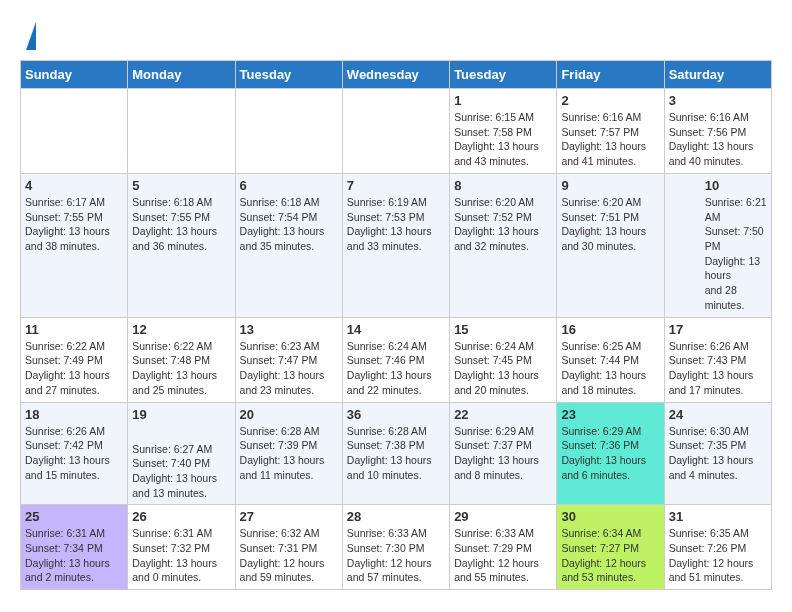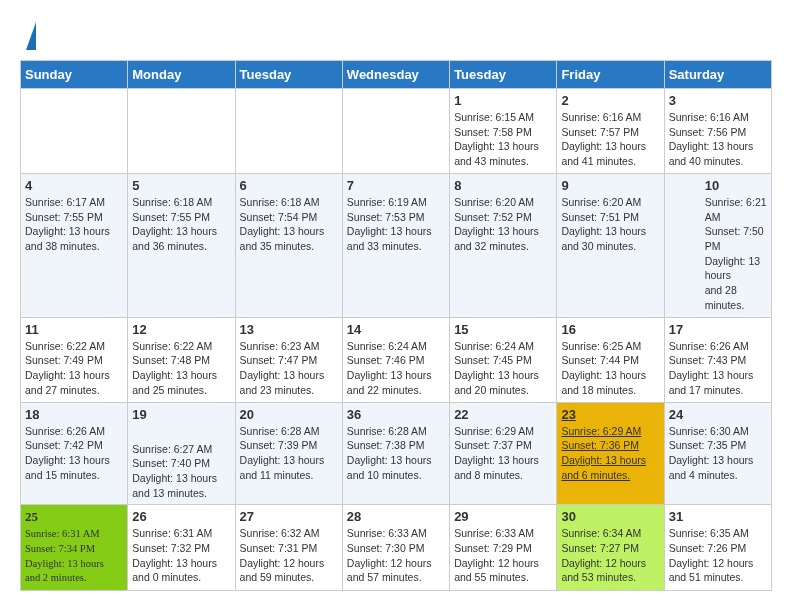--- a/index.html
+++ b/index.html
@@ -242,37 +242,37 @@
 Daylight: 13 hours
 and 10 minutes.</div>
         </td>
         <td style="background-color: rgb(240, 245, 251);">
           <div class="day-number">22</div>
           <div class="day-info" style="white-space: pre-line;">Sunrise: 6:29 AM
 Sunset: 7:37 PM
 Daylight: 13 hours
 and 8 minutes.</div>
         </td>
-        <td style="background-color: #eab308; text-decoration: underline;">
+        <td style="background-color: #5eead4;">
           <div class="day-number">23</div>
           <div class="day-info" style="white-space: pre-line;">Sunrise: 6:29 AM
 Sunset: 7:36 PM
 Daylight: 13 hours
 and 6 minutes.</div>
         </td>
         <td style="background-color: rgb(240, 245, 251);">
           <div class="day-number">24</div>
           <div class="day-info" style="white-space: pre-line;">Sunrise: 6:30 AM
 Sunset: 7:35 PM
 Daylight: 13 hours
 and 4 minutes.</div>
         </td>
       </tr>
       <tr>
-        <td style="background-color: #84cc16; font-family: Liberation Serif, serif;">
+        <td style="background-color: #c4b5fd;">
           <div class="day-number">25</div>
           <div class="day-info" style="white-space: pre-line;">Sunrise: 6:31 AM
 Sunset: 7:34 PM
 Daylight: 13 hours
 and 2 minutes.</div>
         </td>
         <td style="background-color: rgb(255, 255, 255);">
           <div class="day-number">26</div>
           <div class="day-info" style="white-space: pre-line;">Sunrise: 6:31 AM
 Sunset: 7:32 PM

